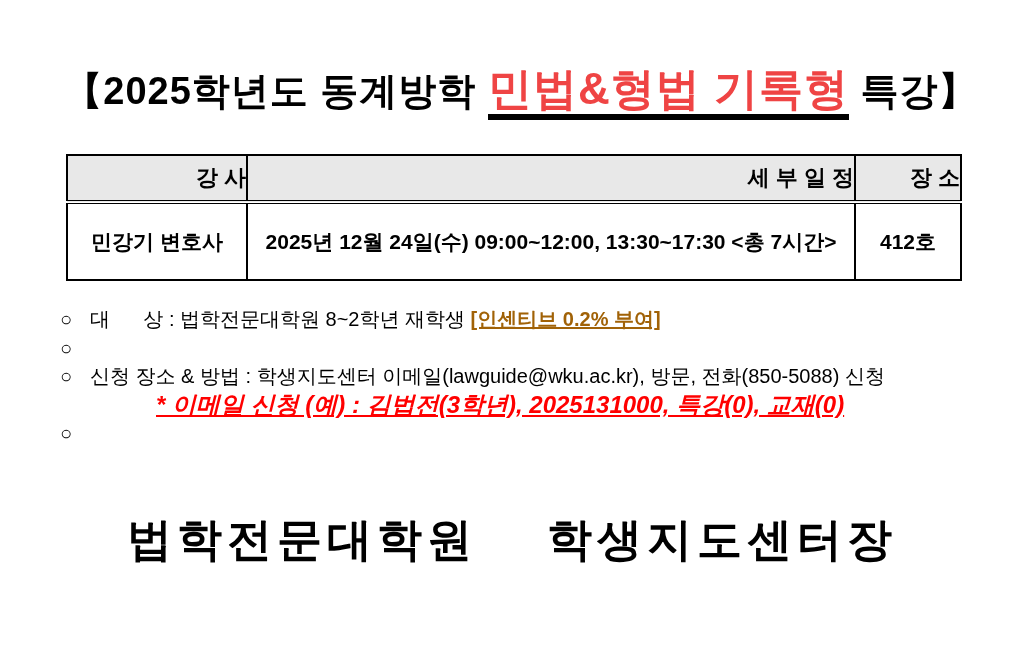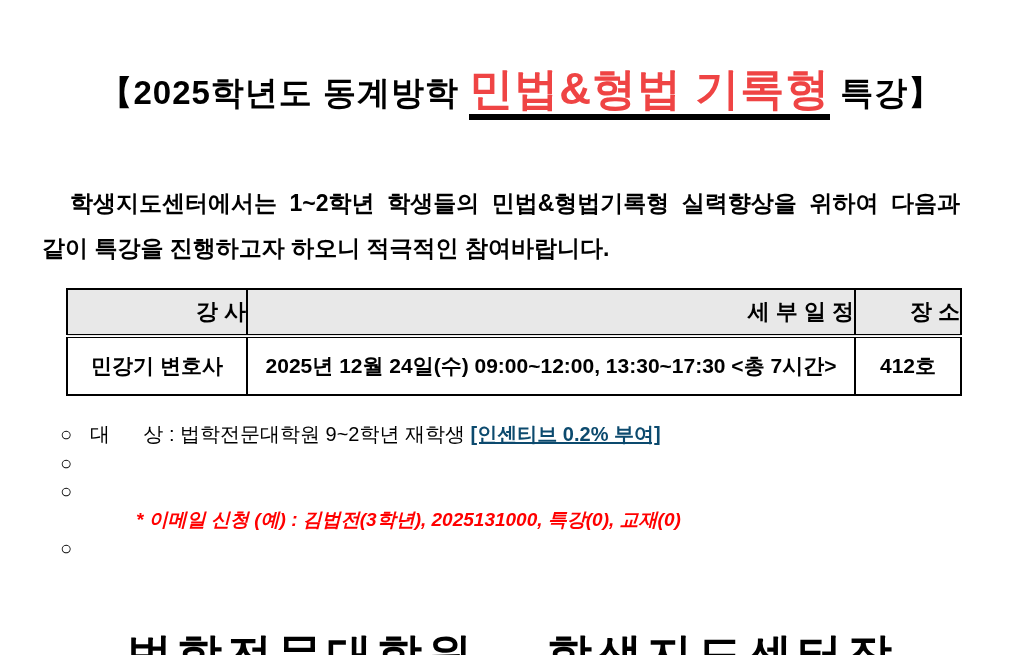--- a/index.html
+++ b/index.html
@@ -15,21 +15,21 @@
   }
 
   
   .title {
     padding-top: 42px;
     text-align: center;
     white-space: pre;
     font-weight: bold;
   }
   .title-part {
-    font-size: 33px;
+    font-size: 38px;
     letter-spacing: 1px;
     vertical-align: baseline;
   }
   .title-highlight {
     font-size: 44px;
     color: #ef4444;
     border-bottom: 6px solid #000000;
     padding-bottom: 1px;
     letter-spacing: 1px;
     vertical-align: baseline;
@@ -63,21 +63,21 @@
     height: 47px;
     font-size: 22px;
     font-weight: bold;
     text-align: right;
     vertical-align: middle;
     border: 2px solid #000000;
     border-bottom: 4px double #000000;
     white-space: pre;
   }
   .schedule-table td {
-    height: 59px;
+    height: 78px;
     font-size: 21px;
     font-weight: bold;
     text-align: center;
     vertical-align: middle;
     border: 2px solid #000000;
     white-space: pre;
   }
   .col-instructor { width: 180px; }
   .col-schedule   { width: 608px; }
   .col-place      { width: 106px; }
@@ -96,35 +96,36 @@
     white-space: pre;
   }
   .bullet-marker {
     display: inline-block;
     width: 30px;
     flex: 0 0 30px;
     font-size: 20px;
   }
   .bullet-text { white-space: pre; }
   .em-blue {
-    color: #0c4a6e;
+    color: #a16207;
     font-weight: bold;
     text-decoration: underline;
   }
   .em-bold-underline {
     font-weight: bold;
     text-decoration: underline;
     letter-spacing: 0.5px;
   }
   .red-note {
-    margin-left: 76px;
+    margin-left: 96px;
     color: #ff0000;
     font-weight: bold;
     font-style: italic;
-    font-size: 19px;
+    font-size: 24px;
+    text-decoration: underline;
     white-space: pre;
     line-height: 28.5px;
   }
 
   
   .footer-signature {
     margin-top: 62px;
     text-align: center;
     font-size: 45px;
     font-weight: bold;
@@ -134,21 +135,20 @@
 </style>
 </head>
 <body>
 
 <div class="page">
 
   <div class="title">
     <span class="title-part">【2025학년도 동계방학 </span><span class="title-highlight">민법&amp;형법 기록형</span><span class="title-part"> 특강】</span>
   </div>
 
-  <p class="intro">학생지도센터에서는 1~2학년 학생들의 민법&amp;형법기록형 실력향상을 위하여 다음과 같이 특강을 진행하고자 하오니 적극적인 참여바랍니다.</p>
 
   <table class="schedule-table">
     <colgroup>
       <col class="col-instructor">
       <col class="col-schedule">
       <col class="col-place">
     </colgroup>
     <thead>
       <tr>
         <th>강 사</th>
@@ -162,29 +162,30 @@
         <td>2025년 12월 24일(수) 09:00~12:00, 13:30~17:30 &lt;총 7시간&gt;</td>
         <td>412호</td>
       </tr>
     </tbody>
   </table>
 
   <div class="bullets">
 
     <div class="bullet-row">
       <span class="bullet-marker">○</span>
-      <span class="bullet-text"><span>대      상 : 법학전문대학원 9~2학년 재학생 </span><span class="em-blue">[인센티브 0.2% 부여]</span></span>
+      <span class="bullet-text"><span>대      상 : 법학전문대학원 8~2학년 재학생 </span><span class="em-blue">[인센티브 0.2% 부여]</span></span>
     </div>
 
     <div class="bullet-row">
       <span class="bullet-marker">○</span>
     </div>
 
     <div class="bullet-row">
       <span class="bullet-marker">○</span>
+      <span class="bullet-text">신청 장소 &amp; 방법 : 학생지도센터 이메일(lawguide@wku.ac.kr), 방문, 전화(850-5088) 신청</span>
     </div>
 
     <div class="red-note">* 이메일 신청 (예) : 김법전(3학년), 2025131000, 특강(0), 교재(0)</div>
 
     <div class="bullet-row">
       <span class="bullet-marker">○</span>
     </div>
 
   </div>
 

